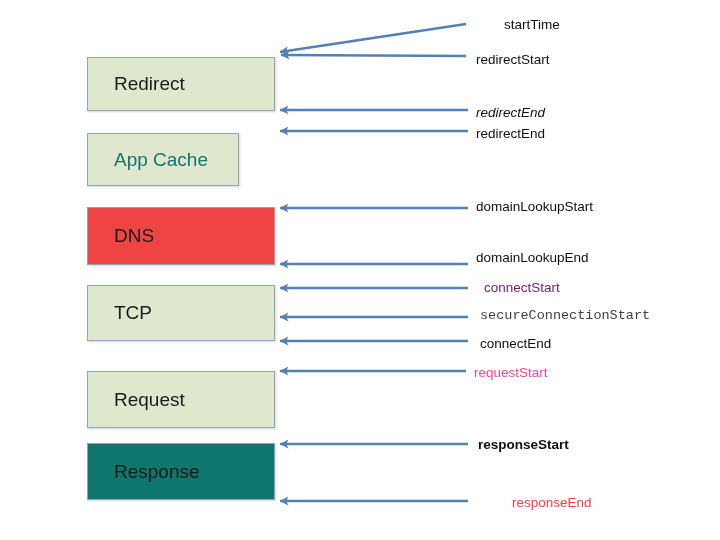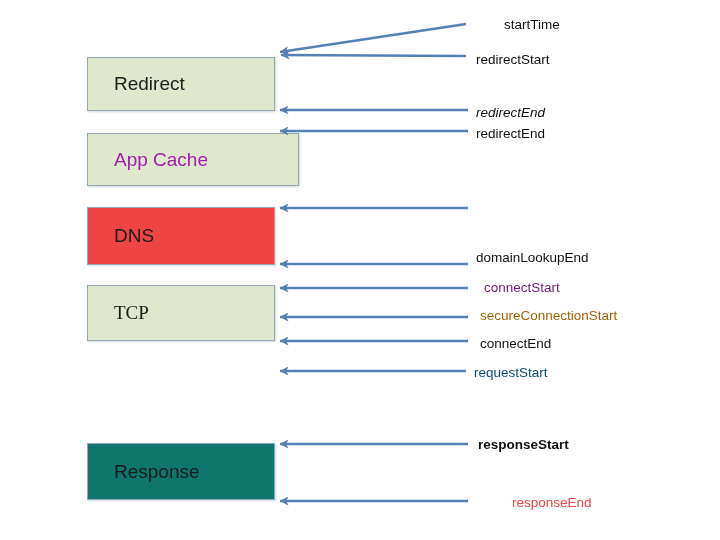--- a/index.html
+++ b/index.html
@@ -40,28 +40,31 @@
     pointer-events: none;
   }
 </style>
 </head>
 <body>
 
 <div class="canvas" style="background: rgb(255, 255, 255);">
   <div class="phase-box" style="left: 87px; top: 57px; width: 188px; height: 54px; background: rgb(223, 232, 204); border-color: rgb(146, 167, 181); color: rgb(27, 27, 27);">
       <span>Redirect</span>
     </div>
-    <div class="phase-box" style="left: 87px; top: 133px; width: 212px; height: 53px; background: rgb(223, 232, 204); border-color: rgb(146, 167, 181); color: #a21caf;">
+    <div class="phase-box" style="left: 87px; top: 133px; width: 152px; height: 53px; background: rgb(223, 232, 204); border-color: rgb(146, 167, 181); color: #0f766e;">
       <span>App Cache</span>
     </div>
     <div class="phase-box" style="left: 87px; top: 207px; width: 188px; height: 58px; background: #ef4444; border-color: rgb(146, 167, 181); color: rgb(27, 27, 27);">
       <span>DNS</span>
     </div>
-    <div class="phase-box" style="left: 87px; top: 285px; width: 188px; height: 56px; background: rgb(223, 232, 204); border-color: rgb(146, 167, 181); color: rgb(27, 27, 27); font-family: Liberation Serif, serif;">
+    <div class="phase-box" style="left: 87px; top: 285px; width: 188px; height: 56px; background: rgb(223, 232, 204); border-color: rgb(146, 167, 181); color: rgb(27, 27, 27);">
       <span>TCP</span>
+    </div>
+    <div class="phase-box" style="left: 87px; top: 371px; width: 188px; height: 57px; background: rgb(223, 232, 204); border-color: rgb(146, 167, 181); color: rgb(27, 27, 27);">
+      <span>Request</span>
     </div>
     <div class="phase-box" style="left: 87px; top: 443px; width: 188px; height: 57px; background: #0f766e; border-color: rgb(146, 167, 181); color: rgb(27, 27, 27);">
       <span>Response</span>
     </div>
     <svg class="arrow-layer" width="720" height="540" viewBox="0 0 720 540" xmlns="http://www.w3.org/2000/svg">
     <defs>
       <marker id="arrowhead" viewBox="0 0 10 10" refX="9.5" refY="5" markerWidth="11" markerHeight="9" markerUnits="userSpaceOnUse" orient="auto">
         <path d="M0,0 L10,5 L0,10 L2.6,5 Z" fill="#5580b4"></path>
       </marker>
     </defs>
@@ -77,20 +80,21 @@
         <line x1="468" y1="341" x2="280" y2="341" stroke="#5580b4" stroke-width="2.4" marker-end="url(#arrowhead)"></line>
         <line x1="466" y1="371" x2="280" y2="371" stroke="#5580b4" stroke-width="2.4" marker-end="url(#arrowhead)"></line>
         <line x1="468" y1="444" x2="280" y2="444" stroke="#5580b4" stroke-width="2.4" marker-end="url(#arrowhead)"></line>
         <line x1="468" y1="501" x2="280" y2="501" stroke="#5580b4" stroke-width="2.4" marker-end="url(#arrowhead)"></line>
       </g>
   </svg>
 <div class="event-label" style="left: 476px; top: 16px; color: rgb(16, 16, 16); margin-left: 28px;">startTime</div>
     <div class="event-label" style="left: 476px; top: 51px; color: rgb(16, 16, 16);">redirectStart</div>
     <div class="event-label" style="left: 476px; top: 104px; color: rgb(16, 16, 16); font-style: italic;">redirectEnd</div>
     <div class="event-label" style="left: 476px; top: 125px; color: rgb(16, 16, 16);">redirectEnd</div>
+    <div class="event-label" style="left: 476px; top: 198px; color: rgb(16, 16, 16);">domainLookupStart</div>
     <div class="event-label" style="left: 476px; top: 249px; color: rgb(16, 16, 16);">domainLookupEnd</div>
     <div class="event-label" style="left: 484px; top: 279px; color: #701a75; text-align: center;">connectStart</div>
-    <div class="event-label" style="left: 480px; top: 307px; color: #a16207;">secureConnectionStart</div>
+    <div class="event-label" style="left: 480px; top: 307px; color: #404040; font-family: Liberation Mono, monospace;">secureConnectionStart</div>
     <div class="event-label" style="left: 480px; top: 335px; color: rgb(16, 16, 16);">connectEnd</div>
-    <div class="event-label" style="left: 474px; top: 364px; color: #0c4a6e;">requestStart</div>
+    <div class="event-label" style="left: 474px; top: 364px; color: #ec4899;">requestStart</div>
     <div class="event-label" style="left: 478px; top: 436px; color: rgb(16, 16, 16); font-weight: bold;">responseStart</div>
     <div class="event-label" style="left: 478px; top: 494px; color: #ef4444; margin-left: 34px;">responseEnd</div>
   </div>
 
 </body></html>

